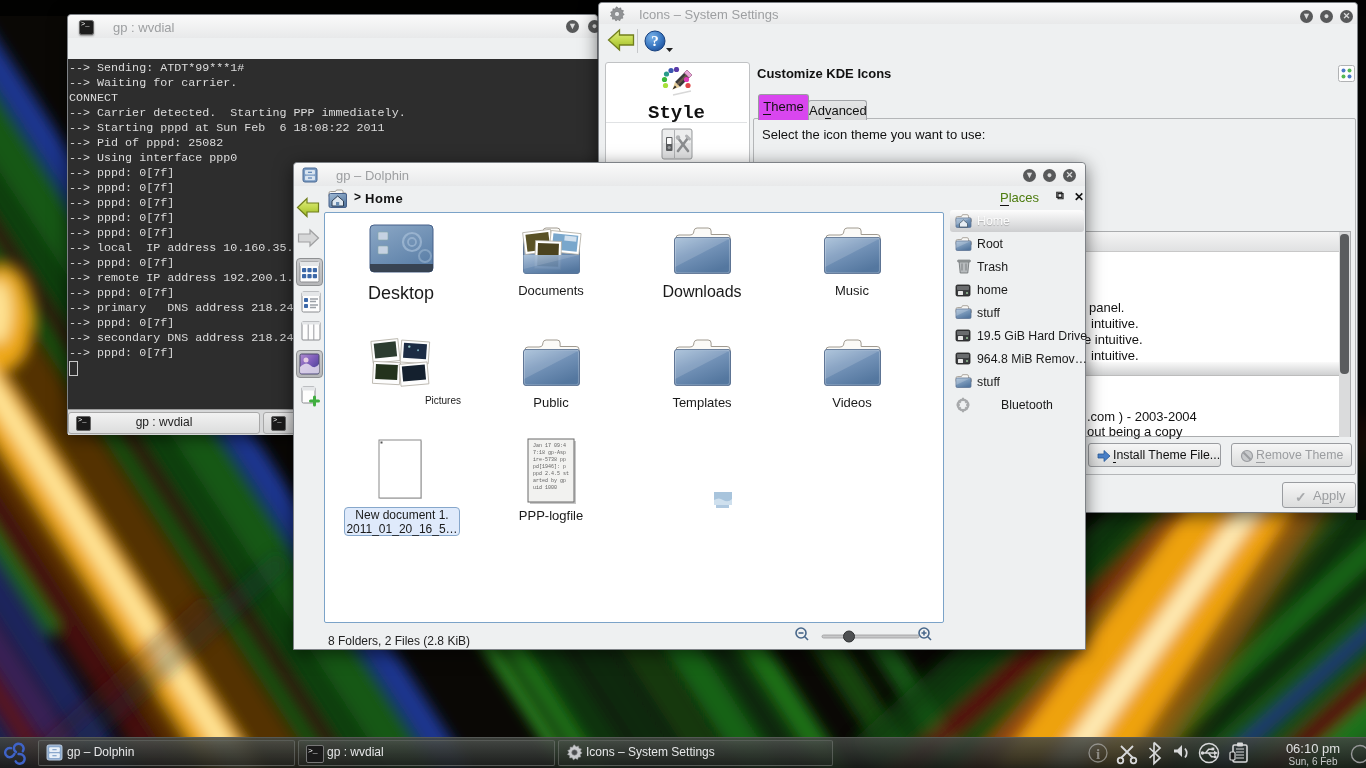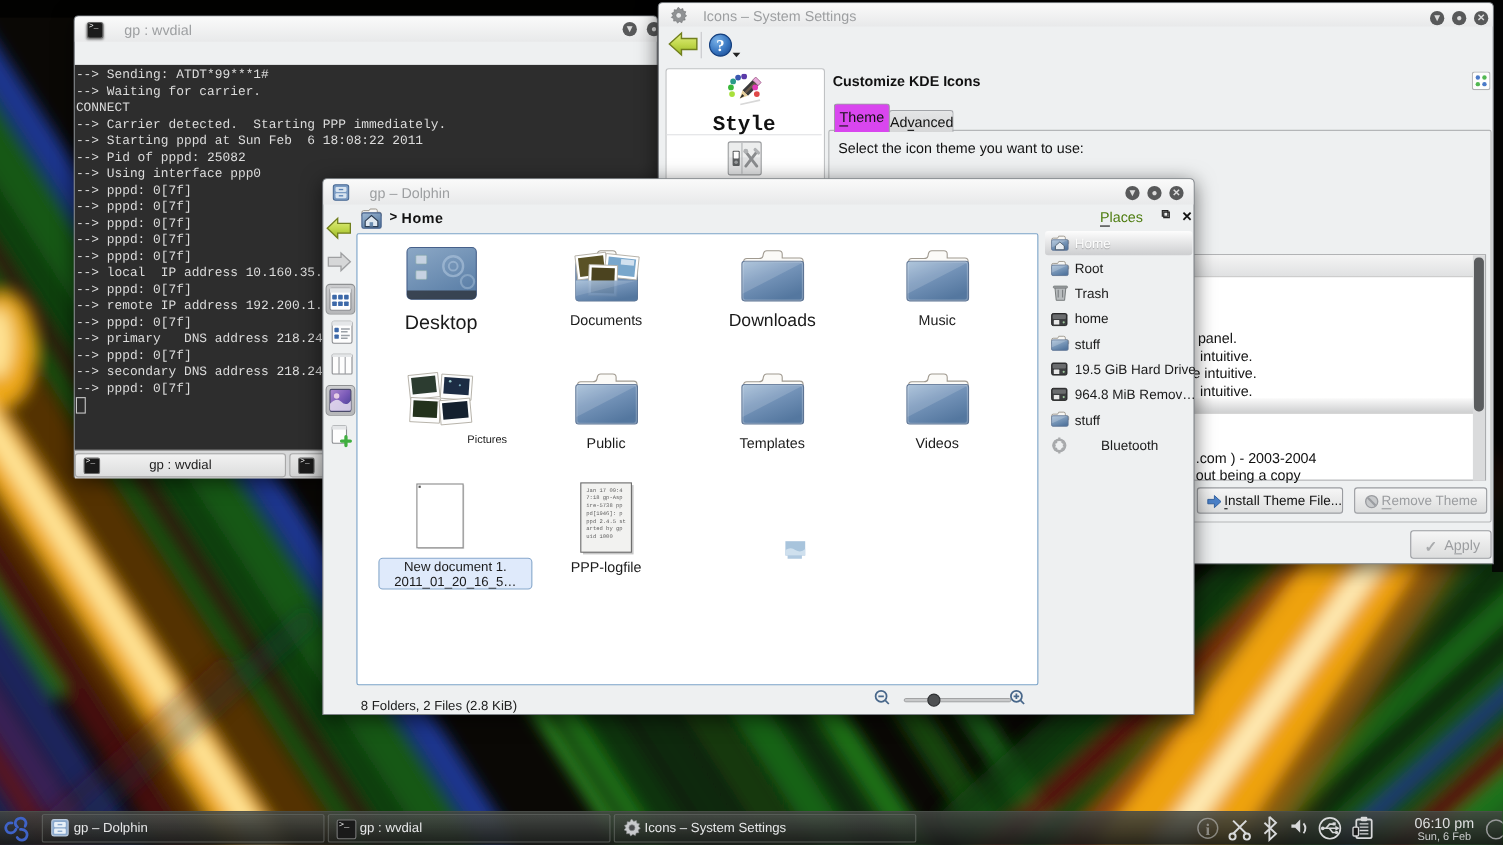--- a/index.html
+++ b/index.html
@@ -472,21 +472,21 @@
  </svg>
  <div class="a" style="left:47px;top:120px;width:120px;text-align:center;font-size:18px;color:#1a1a1a;">Desktop</div>
  <div class="a" style="left:197px;top:120px;width:120px;text-align:center;font-size:13px;color:#1a1a1a;">Documents</div>
  <div class="a" style="left:348px;top:120px;width:120px;text-align:center;font-size:16px;color:#1a1a1a;">Downloads</div>
  <div class="a" style="left:498px;top:120px;width:120px;text-align:center;font-size:13px;color:#1a1a1a;">Music</div>
  <div class="a" style="left:47px;top:232px;width:120px;text-align:right;font-size:10px;color:#1a1a1a;">Pictures</div>
  <div class="a" style="left:197px;top:232px;width:120px;text-align:center;font-size:13px;color:#1a1a1a;">Public</div>
  <div class="a" style="left:348px;top:232px;width:120px;text-align:center;font-size:13px;color:#1a1a1a;">Templates</div>
  <div class="a" style="left:498px;top:232px;width:120px;text-align:center;font-size:13px;color:#1a1a1a;">Videos</div>
  <div class="a mono" style="left:239px;top:280px;width:40px;font-size:5px;line-height:7px;color:#606060;text-align:left;letter-spacing:0px;">Jan 17 09:4<br>7:18 gp-Asp<br>ire-5738 pp<br>pd[1946]: p<br>ppd 2.4.5 st<br>arted by gp<br>uid 1000</div>
- <div class="a" style="left:50px;top:344px;width:140px;height:29px;background:#dfeafb;border:1px solid #86a7cb;border-radius:4px;box-sizing:border-box;text-align:center;font-size:12px;color:#1a1a1a;line-height:13.5px;padding-top:1px;">New document 1.<br>2011_01_20_16_5…</div>
+ <div class="a" style="left:50px;top:344px;width:116px;height:29px;background:#dfeafb;border:1px solid #86a7cb;border-radius:4px;box-sizing:border-box;text-align:center;font-size:12px;color:#1a1a1a;line-height:13.5px;padding-top:1px;">New document 1.<br>2011_01_20_16_5…</div>
  <div class="a" style="left:197px;top:345px;width:120px;text-align:center;font-size:13px;color:#1a1a1a;">PPP-logfile</div>
 
  <div class="a" style="left:656px;top:47px;width:134px;height:22px;background:linear-gradient(#fdfdfd,#cdced0);border-radius:3px;"></div>
  <svg class="a" style="left:661px;top:47px;" width="20" height="250" viewBox="0 0 20 250">
   <defs>
    <g id="pfolder">
           <path d="M1 5 q0-1.5 1.5-1.5 h4 l1-1.8 h4.5 q1.5 0 1.5 1.5 v1.8 h1.5 q1.5 0 1.5 1.5 v2 H1z" fill="#f8f7f4" stroke="#9a948a" stroke-width=".8"></path>
           <rect x="1" y="5" width="15" height="9.5" rx="1.2" fill="url(#fgrad2)" stroke="#5d7494" stroke-width=".8"></rect>
           <path d="M1 5.5 L16 5 L1 12 z" fill="#fff" opacity=".2"></path>
         </g>

